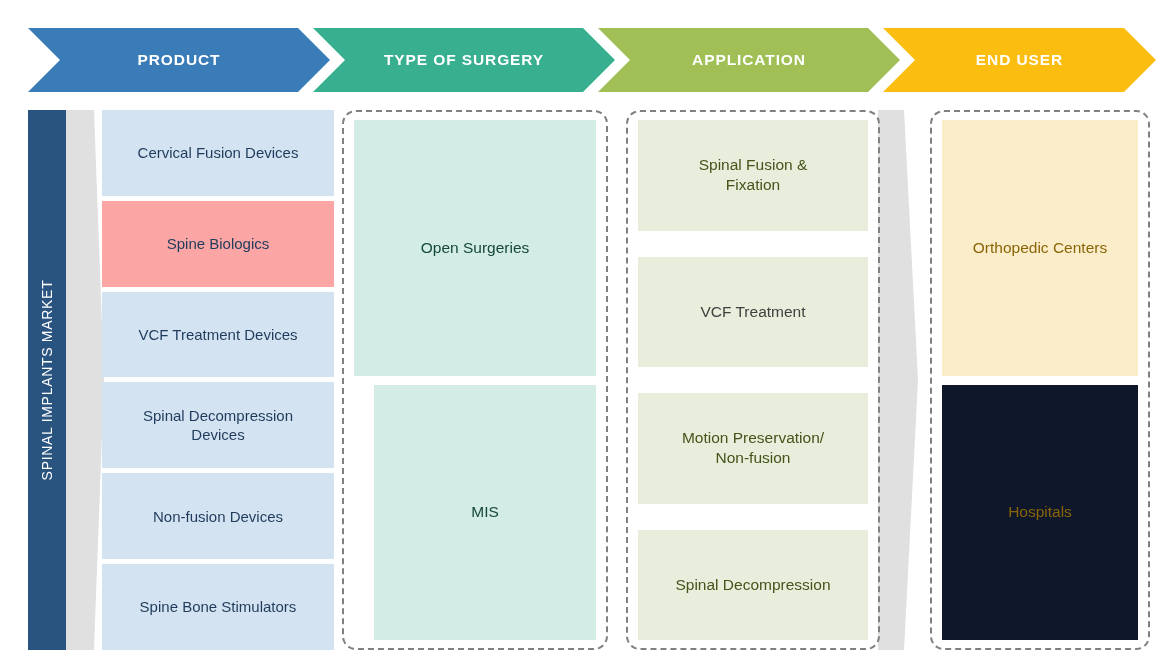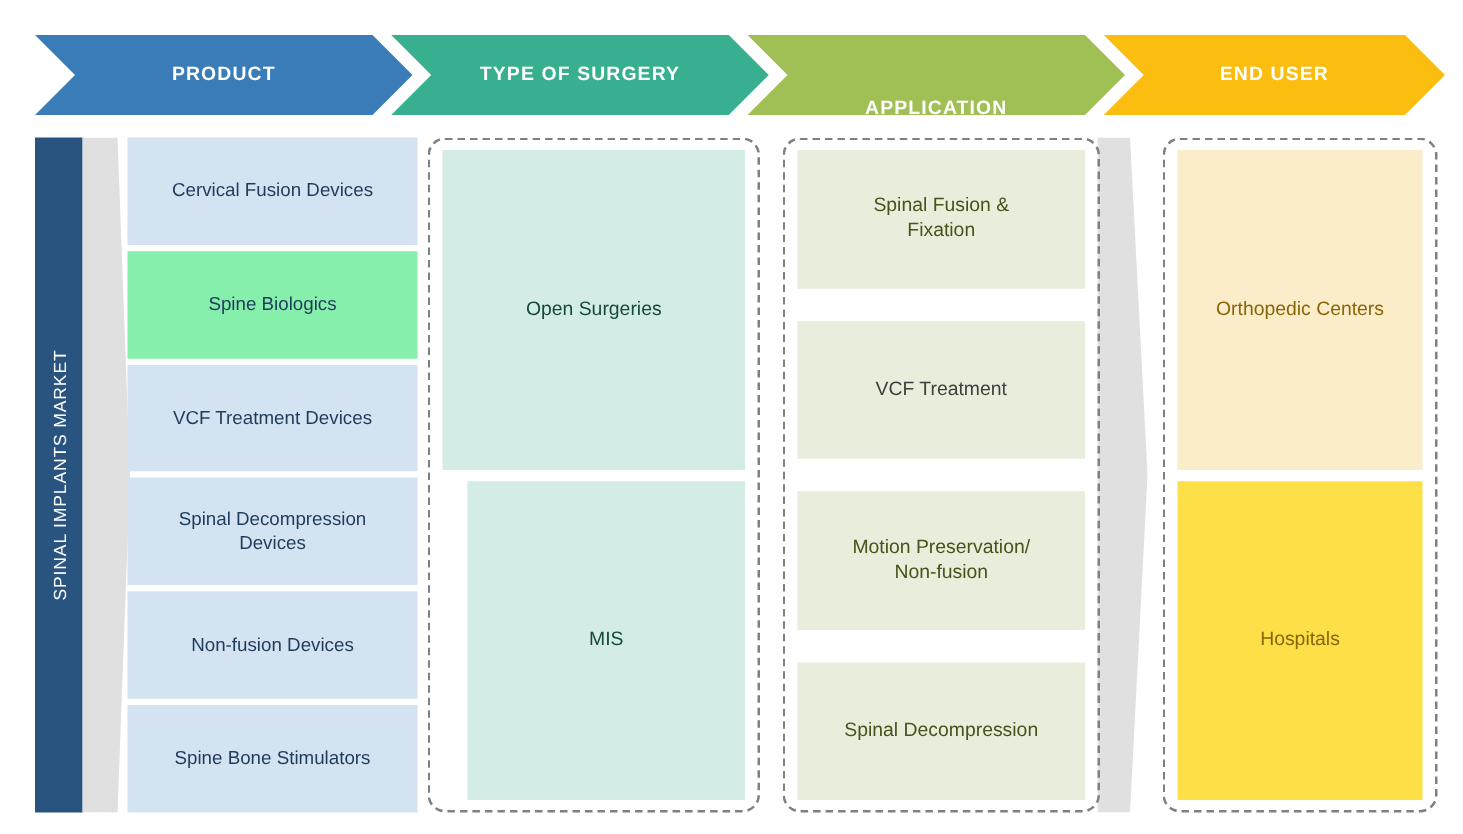--- a/index.html
+++ b/index.html
@@ -154,21 +154,21 @@
 
       <polygon id="seg1" points="285,0 555,0 587,32 555,64 285,64 317,32" fill="#38AF8F"></polygon>
 
       <polygon id="seg2" points="570,0 840,0 872,32 840,64 570,64 602,32" fill="#A0BF54"></polygon>
 
       <polygon id="seg3" points="855,0 1096,0 1128,32 1096,64 855,64 887,32" fill="#FBBE10"></polygon>
     </svg>
 
     <div class="banner-label" id="lbl0" style="left:0px;width:302px;">PRODUCT</div>
     <div class="banner-label" id="lbl1" style="left:285px;width:302px;">TYPE OF SURGERY</div>
-    <div class="banner-label" id="lbl2" style="left:570px;width:302px;margin-top:27px;">APPLICATION</div>
+    <div class="banner-label" id="lbl2" style="left:570px;width:302px;">APPLICATION</div>
     <div class="banner-label" id="lbl3" style="left:855px;width:273px;">END USER</div>
   </div>
 
   <div class="market-bar" style="background: rgb(42, 84, 128);">
     <span class="market-bar-text">SPINAL IMPLANTS MARKET</span>
   </div>
 
   <div class="connector" style="left:66px;width:38px;">
     <svg width="38" height="540" viewBox="0 0 38 540" xmlns="http://www.w3.org/2000/svg">
       <polygon points="0,0 28,0 38,270 28,540 0,540" fill="#E0E0E0"></polygon>
@@ -176,37 +176,37 @@
   </div>
 
   <div class="connector" style="left:878px;width:46px;">
     <svg width="46" height="540" viewBox="0 0 46 540" xmlns="http://www.w3.org/2000/svg">
       <polygon points="0,0 26,0 40,270 26,540 0,540" fill="#E0E0E0"></polygon>
     </svg>
   </div>
 
   <div class="column plain col-product" style="left:102px;width:232px;">
     <div class="cell" style="background: rgb(212, 227, 242); color: rgb(31, 59, 91);">Cervical Fusion Devices</div>
-    <div class="cell" style="background: #86efac; color: rgb(31, 59, 91);">Spine Biologics</div>
+    <div class="cell" style="background: #fca5a5; color: rgb(31, 59, 91);">Spine Biologics</div>
     <div class="cell" style="background: rgb(212, 227, 242); color: rgb(31, 59, 91);">VCF Treatment Devices</div>
     <div class="cell" style="background: rgb(212, 227, 242); color: rgb(31, 59, 91);">Spinal Decompression<br>Devices</div>
     <div class="cell" style="background: rgb(212, 227, 242); color: rgb(31, 59, 91);">Non-fusion Devices</div>
     <div class="cell" style="background: rgb(212, 227, 242); color: rgb(31, 59, 91);">Spine Bone Stimulators</div>
   </div>
 
   <div class="column dashed col-surgery" style="left:342px;width:266px;">
     <div class="cell" style="background: rgb(211, 236, 229); color: rgb(22, 72, 60);">Open Surgeries</div>
     <div class="cell" style="background: rgb(211, 236, 229); color: rgb(22, 72, 60);">MIS</div>
   </div>
 
   <div class="column dashed col-application" style="left:626px;width:254px;">
     <div class="cell" style="background: rgb(232, 238, 219); color: rgb(68, 84, 27);">Spinal Fusion &amp;<br>Fixation</div>
     <div class="cell" style="background: rgb(232, 238, 219); color: #404040;">VCF Treatment</div>
     <div class="cell" style="background: rgb(232, 238, 219); color: rgb(68, 84, 27);">Motion Preservation/<br>Non-fusion</div>
     <div class="cell" style="background: rgb(232, 238, 219); color: rgb(68, 84, 27);">Spinal Decompression</div>
   </div>
 
   <div class="column dashed col-enduser" style="left:930px;width:220px;">
     <div class="cell" style="background: rgb(252, 237, 202); color: rgb(138, 101, 8);">Orthopedic Centers</div>
-    <div class="cell" style="background: #fde047; color: rgb(138, 101, 8);">Hospitals</div>
+    <div class="cell" style="background: #0f172a; color: rgb(138, 101, 8);">Hospitals</div>
   </div>
 
 </div>
 
 </body></html>

